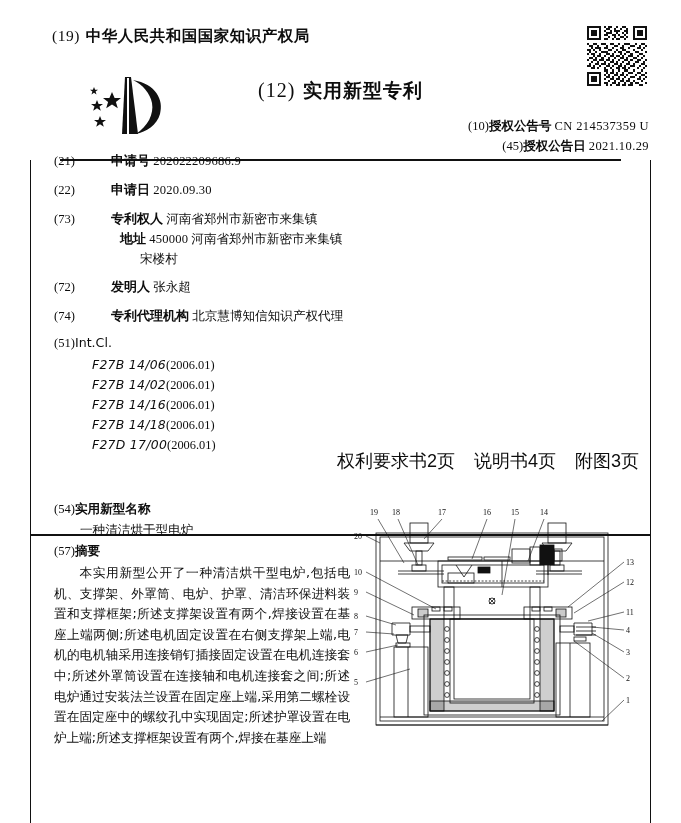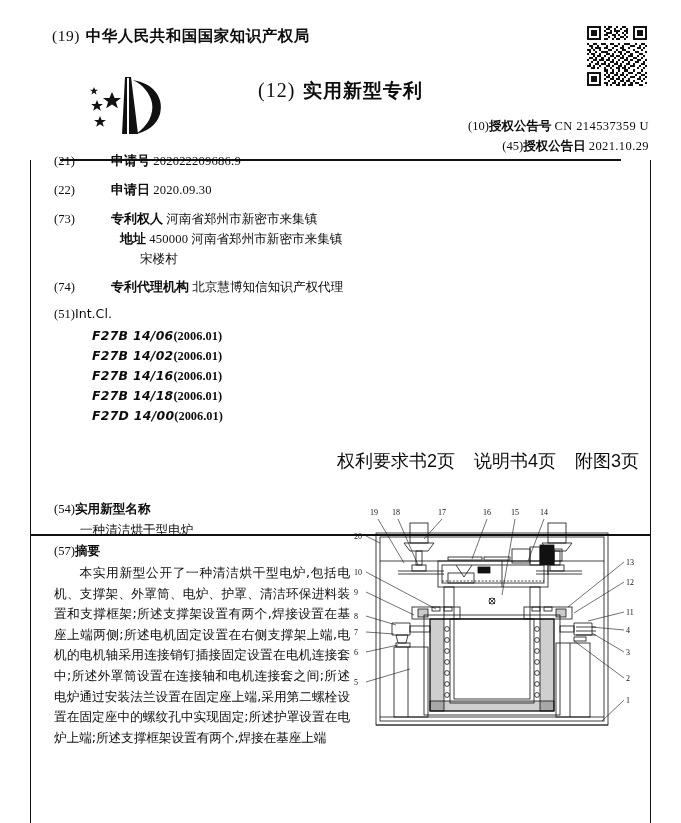--- a/index.html
+++ b/index.html
@@ -93,23 +93,23 @@
   .ipc-head{
     font-size:12.6px;margin-bottom:4px;
     font-family:"DejaVu Sans","Liberation Sans",sans-serif;
   }
   .ipc-head .tag{font-family:"Liberation Serif",serif;}
   .ipc-row{
     padding-left:38px;font-size:12.4px;line-height:20px;white-space:nowrap;
   }
   .ipc-row .code{
     font-family:"DejaVu Sans","Liberation Sans",sans-serif;
-    font-style:italic;font-weight:700;letter-spacing:.3px;margin-top:19px;
-  }
-  .ipc-row .ver{font-family:"Liberation Serif",serif;font-style:normal;font-weight:700;}
+    font-style:italic;font-weight:400;letter-spacing:.3px;margin-top:19px;
+  }
+  .ipc-row .ver{font-family:"Liberation Serif",serif;font-style:normal;font-weight:400;}
 
   .pagecounts{
     position:absolute;right:12px;bottom:16px;
     font-size:18px;
     font-family:Liberation Sans, sans-serif;
     white-space:nowrap;
   }
   .pagecounts span{margin-left:14px;}
   .pagecounts span:first-child{margin-left:0;}
 
@@ -435,20 +435,24 @@
       <span class="tag">(73)</span><span class="lbl">专利权人</span>
       <span class="cjk">河南省郑州市新密市来集镇</span>
       <span class="sub">
         <span class="lbl">地址</span>
         <span class="val">450000</span>
         <span class="cjk">河南省郑州市新密市来集镇</span>
       </span>
       <span class="sub2 cjk">宋楼村</span>
     </div>
 
+    <div class="fld">
+      <span class="tag">(72)</span><span class="lbl">发明人</span>
+      <span class="cjk">张永超</span>
+    </div>
 
     <div class="fld">
       <span class="tag">(74)</span><span class="lbl">专利代理机构</span>
       <span class="cjk">北京慧博知信知识产权代理</span>
     </div>
 
     <div class="ipc-head">
       <span class="tag">(51)</span><span>Int.Cl.</span>
     </div>
     <div>
@@ -458,21 +462,21 @@
       <div class="ipc-row">
         <span class="code">F27B  14/02</span><span class="ver">(2006.01)</span>
       </div>
       <div class="ipc-row">
         <span class="code">F27B  14/16</span><span class="ver">(2006.01)</span>
       </div>
       <div class="ipc-row">
         <span class="code">F27B  14/18</span><span class="ver">(2006.01)</span>
       </div>
       <div class="ipc-row">
-        <span class="code">F27D  14/00</span><span class="ver">(2006.01)</span>
+        <span class="code">F27D  17/00</span><span class="ver">(2006.01)</span>
       </div>
     </div>
 
     <div class="pagecounts">
       <span>权利要求书2页</span>
       <span>说明书4页</span>
       <span>附图3页</span>
     </div>
   </div>
 

